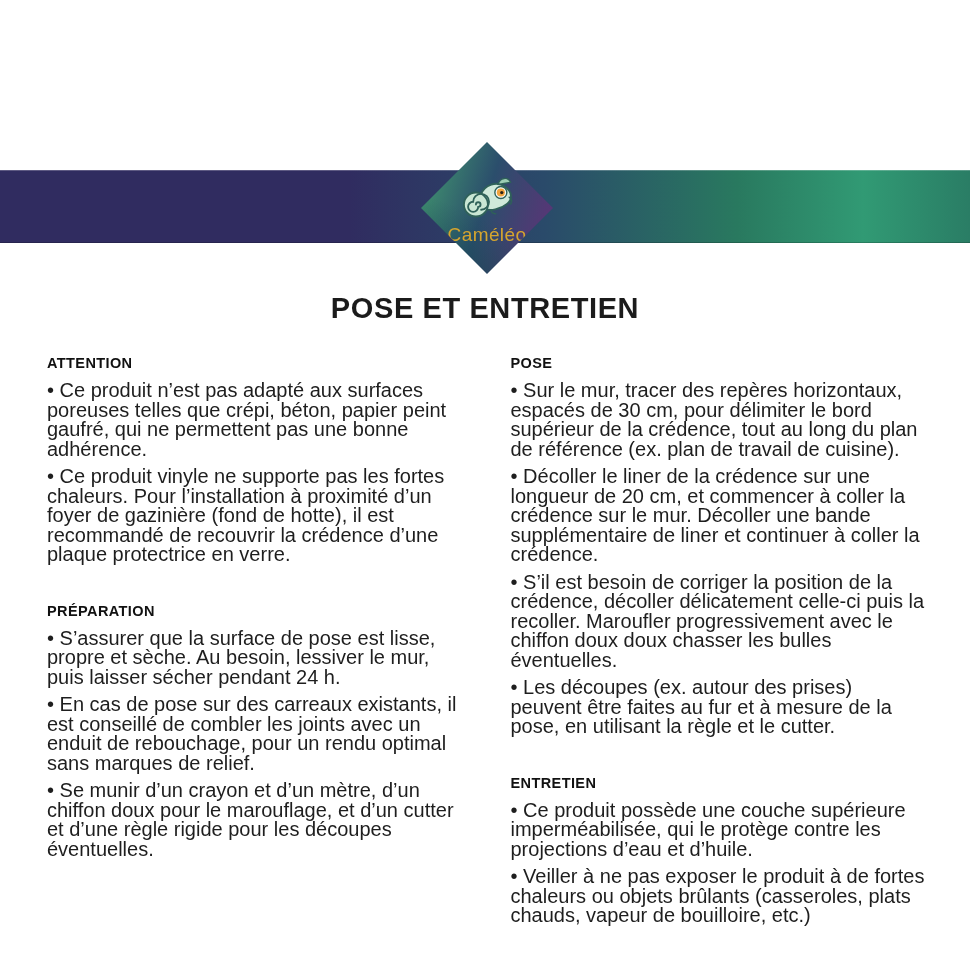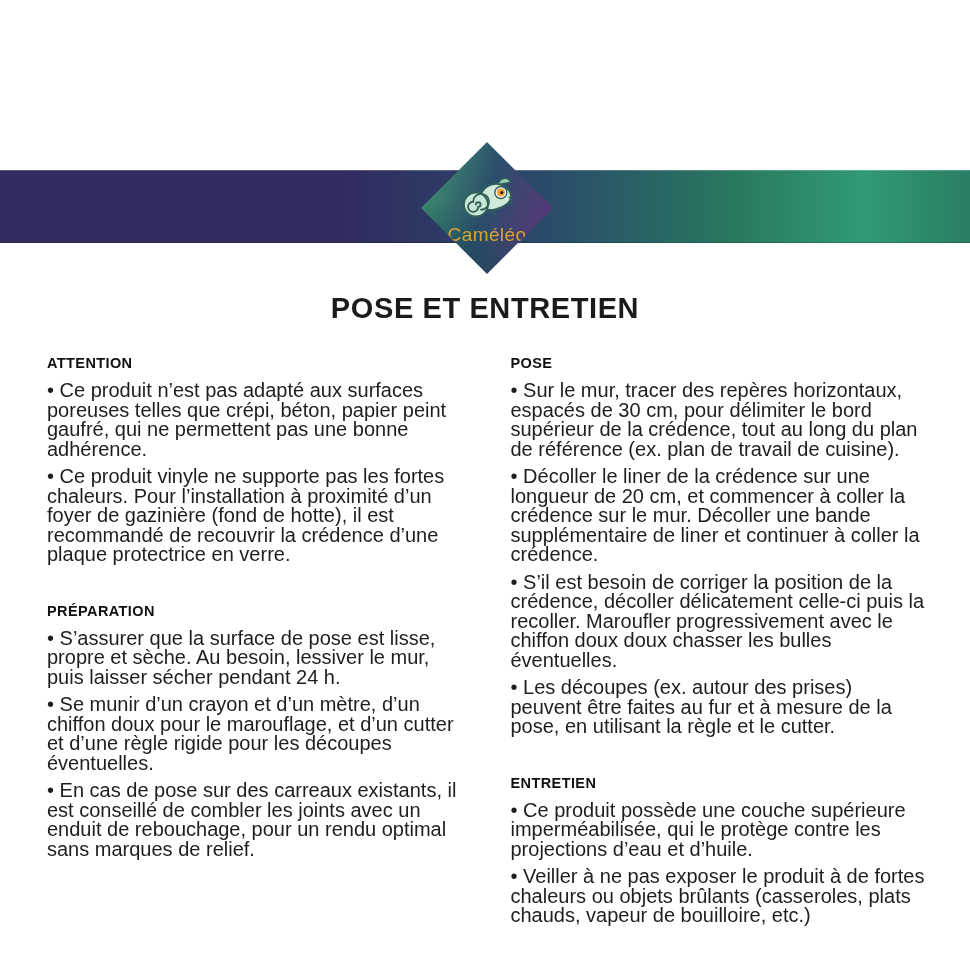--- a/index.html
+++ b/index.html
@@ -115,22 +115,22 @@
 
     <div class="columns">
 
       <div class="col">
         <h2 class="section-heading">ATTENTION</h2>
         <p class="bullet">• Ce produit n’est pas adapté aux surfaces poreuses telles que crépi, béton, papier peint gaufré, qui ne permettent pas une bonne adhérence.</p>
         <p class="bullet">• Ce produit vinyle ne supporte pas les fortes chaleurs. Pour l’installation à proximité d’un foyer de gazinière (fond de hotte), il est recommandé de recouvrir la crédence d’une plaque protectrice en verre.</p>
 
         <h2 class="section-heading not-first">PRÉPARATION</h2>
         <p class="bullet">• S’assurer que la surface de pose est lisse, propre et sèche. Au besoin, lessiver le mur, puis laisser sécher pendant 24 h.</p>
+        <p class="bullet">• En cas de pose sur des carreaux existants, il est conseillé de combler les joints avec un enduit de rebouchage, pour un rendu optimal sans marques de relief.</p>
         <p class="bullet">• Se munir d’un crayon et d’un mètre, d’un chiffon doux pour le marouflage, et d’un cutter et d’une règle rigide pour les découpes éventuelles.</p>
-        <p class="bullet">• En cas de pose sur des carreaux existants, il est conseillé de combler les joints avec un enduit de rebouchage, pour un rendu optimal sans marques de relief.</p>
       </div>
 
       <div class="col">
         <h2 class="section-heading">POSE</h2>
         <p class="bullet">• Sur le mur, tracer des repères horizontaux, espacés de 30 cm, pour délimiter le bord supérieur de la crédence, tout au long du plan de référence (ex. plan de travail de cuisine).</p>
         <p class="bullet">• Décoller le liner de la crédence sur une longueur de 20 cm, et commencer à coller la crédence sur le mur. Décoller une bande supplémentaire de liner et continuer à coller la crédence.</p>
         <p class="bullet">• S’il est besoin de corriger la position de la crédence, décoller délicatement celle-ci puis la recoller. Maroufler progressivement avec le chiffon doux doux chasser les bulles éventuelles.</p>
         <p class="bullet">• Les découpes (ex. autour des prises) peuvent être faites au fur et à mesure de la pose, en utilisant la règle et le cutter.</p>
 
         <h2 class="section-heading not-first">ENTRETIEN</h2>

